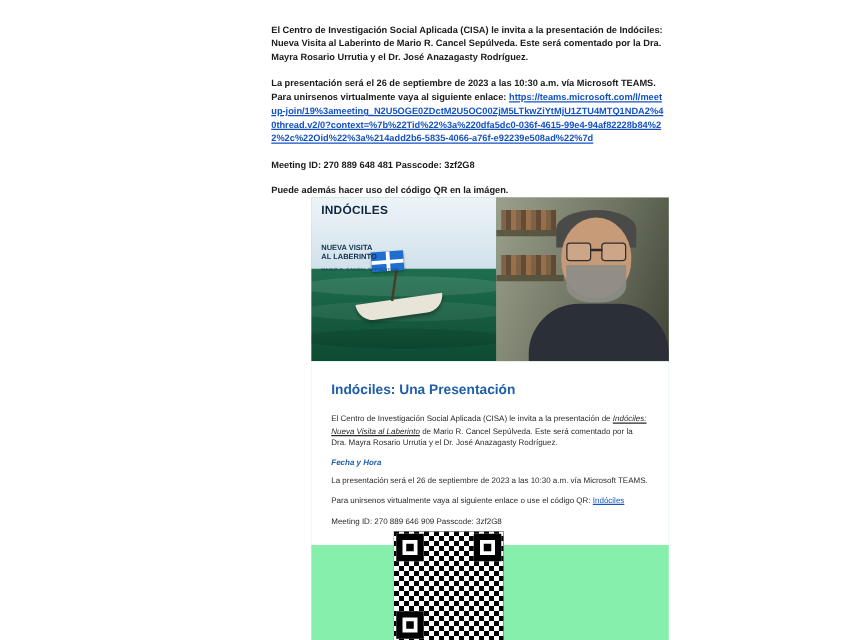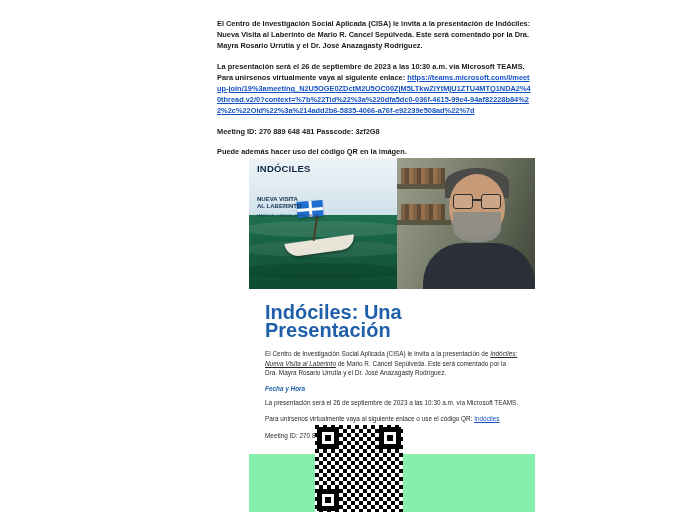--- a/index.html
+++ b/index.html
@@ -245,21 +245,21 @@
   }
   .flyer-body {
     position: relative;
     width: 286px;
     padding: 14px 16px 6px 16px;
     box-sizing: border-box;
     background: #ffffff;
   }
   .flyer-title {
     color: #1f5fa9;
-    font-size: 20px;
+    font-size: 11px;
     font-weight: bold;
     margin: 0 0 10px 0;
     line-height: 18px;
   }
   .flyer-p {
     font-size: 6.4px;
     line-height: 9.6px;
     color: #2a2a2a;
     margin: 0 0 7px 0;
   }

